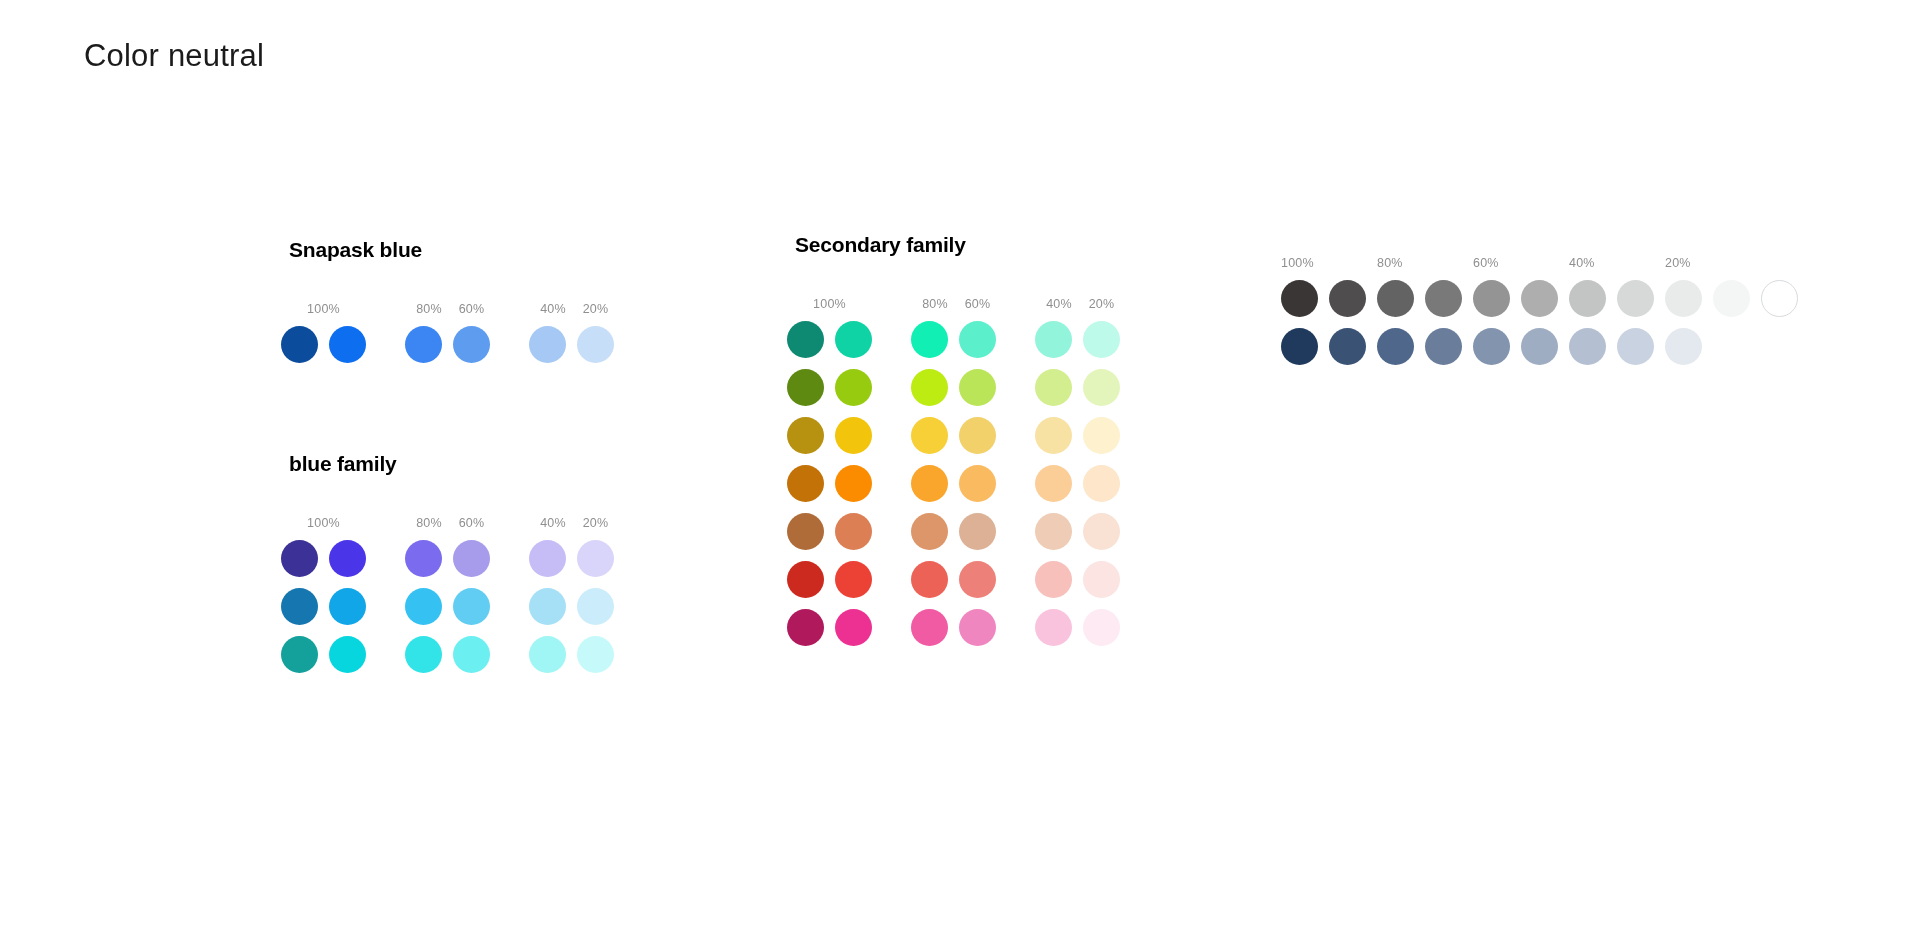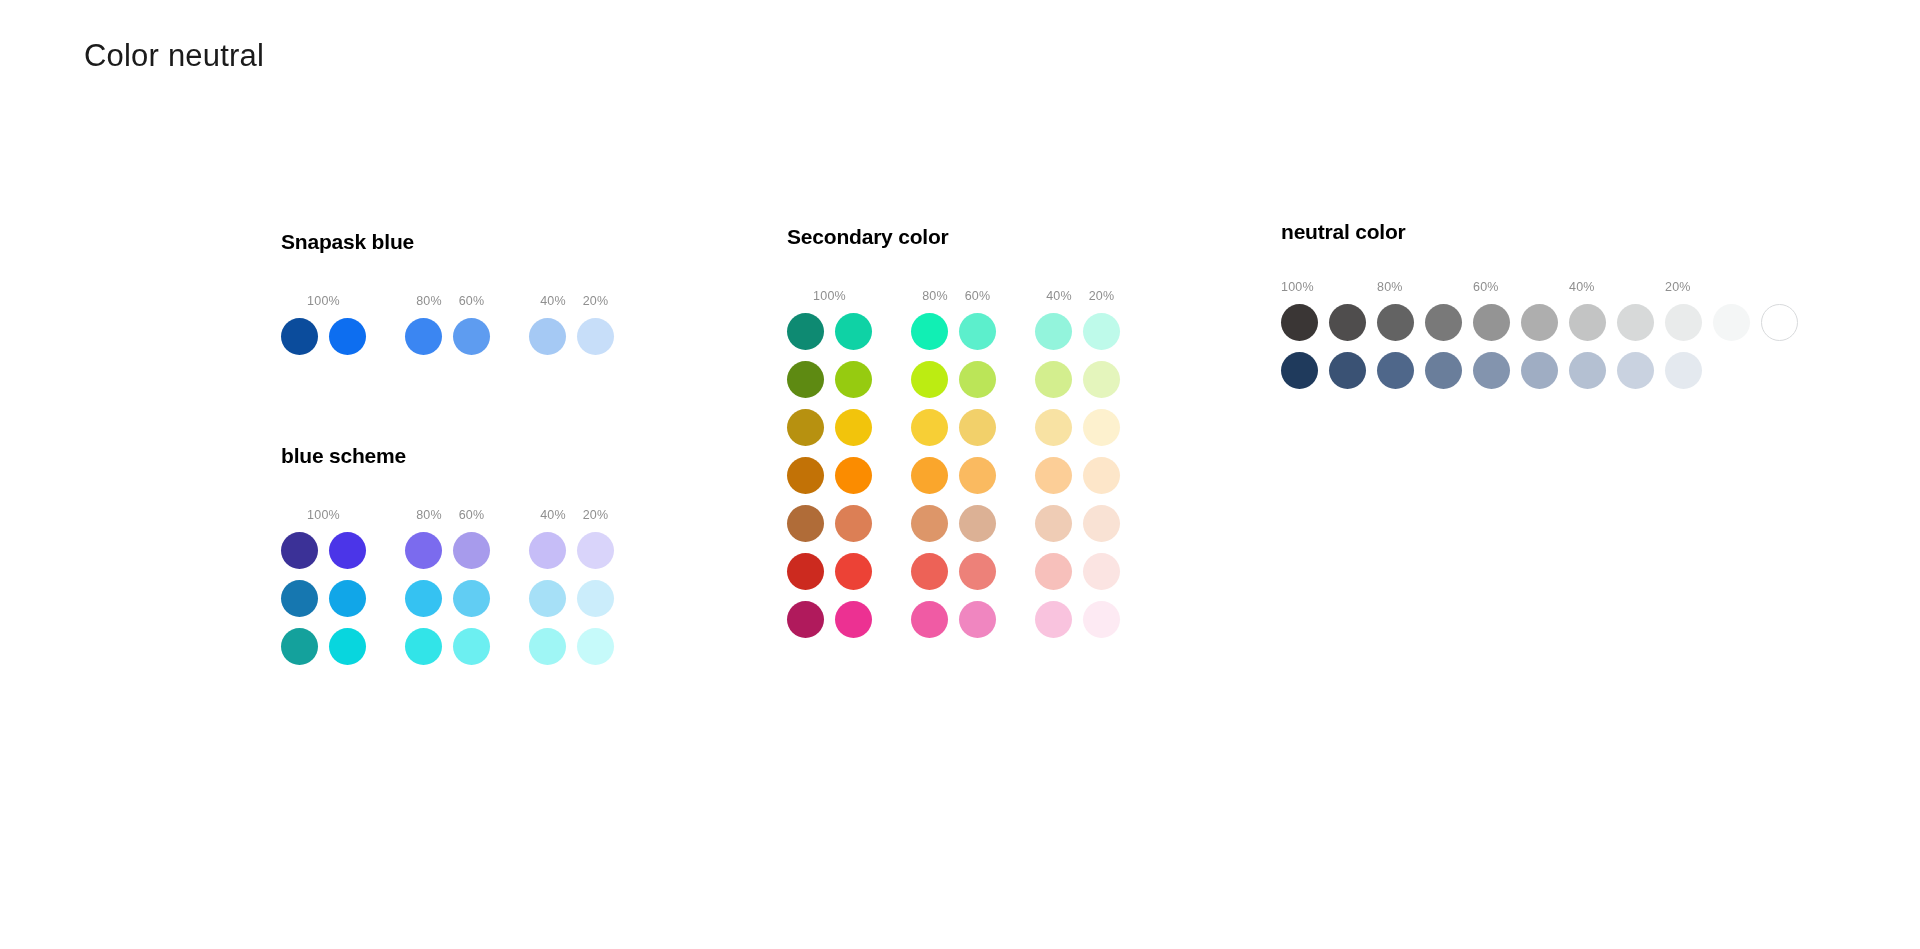--- a/index.html
+++ b/index.html
@@ -38,21 +38,21 @@
   .col-right  { left: 1281px; top: 220px; }
 
   .section { position: relative; }
 
   .section-title {
     font-size: 21px;
     font-weight: 700;
     letter-spacing: -0.2px;
     color: #000000;
     white-space: nowrap;
-    margin: 0;
+    margin: 8px;
     padding: 0;
   }
 
   
   .scale-row {
     display: flex;
     height: 16px;
     align-items: flex-end;
   }
   .scale-label {
@@ -115,21 +115,21 @@
           <div class="swatch" title="#5E9CF0" style="background: rgb(94, 156, 240);"></div>
           <div class="gap-l"></div>
           <div class="swatch" title="#A5C9F4" style="background: rgb(165, 201, 244);"></div>
           <div class="gap-s"></div>
           <div class="swatch" title="#C7DEF9" style="background: rgb(199, 222, 249);"></div>
         </div>
       </div>
   </section>
 
   <section class="section" style="margin-top:89px">
-    <h2 class="section-title">blue scheme</h2>
+    <h2 class="section-title">blue family</h2>
 
     <div class="scale-row mt-scale">
       <div class="scale-label" style="width:85px">100%</div>
       <div class="scale-label" style="width:39px"></div>
       <div class="scale-label" style="width:48px">80%</div>
       <div class="scale-label" style="width:37px">60%</div>
       <div class="scale-label" style="width:39px"></div>
       <div class="scale-label" style="width:48px">40%</div>
       <div class="scale-label" style="width:37px">20%</div>
     </div>
@@ -175,21 +175,21 @@
           <div class="swatch" title="#9FF6F5" style="background: rgb(159, 246, 245);"></div>
           <div class="gap-s"></div>
           <div class="swatch" title="#C6FAFA" style="background: rgb(198, 250, 250);"></div>
         </div>
       </div>
   </section>
 </div>
 
 <div class="column col-mid">
   <section class="section">
-    <h2 class="section-title">Secondary color</h2>
+    <h2 class="section-title">Secondary family</h2>
 
     <div class="scale-row mt-scale">
       <div class="scale-label" style="width:85px">100%</div>
       <div class="scale-label" style="width:39px"></div>
       <div class="scale-label" style="width:48px">80%</div>
       <div class="scale-label" style="width:37px">60%</div>
       <div class="scale-label" style="width:39px"></div>
       <div class="scale-label" style="width:48px">40%</div>
       <div class="scale-label" style="width:37px">20%</div>
     </div>
@@ -291,21 +291,20 @@
           <div class="swatch" title="#F9C3DE" style="background: rgb(249, 195, 222);"></div>
           <div class="gap-s"></div>
           <div class="swatch" title="#FDEAF3" style="background: rgb(253, 234, 243);"></div>
         </div>
       </div>
   </section>
 </div>
 
 <div class="column col-right">
   <section class="section">
-    <h2 class="section-title">neutral color</h2>
 
     <div class="scale-row" style="margin-top:33px">
       <div class="scale-label" style="width:96px;text-align:left">100%</div>
       <div class="scale-label" style="width:96px;text-align:left">80%</div>
       <div class="scale-label" style="width:96px;text-align:left">60%</div>
       <div class="scale-label" style="width:96px;text-align:left">40%</div>
       <div class="scale-label" style="width:96px;text-align:left">20%</div>
     </div>
 
     <div class="swatch-grid mt-grid">

